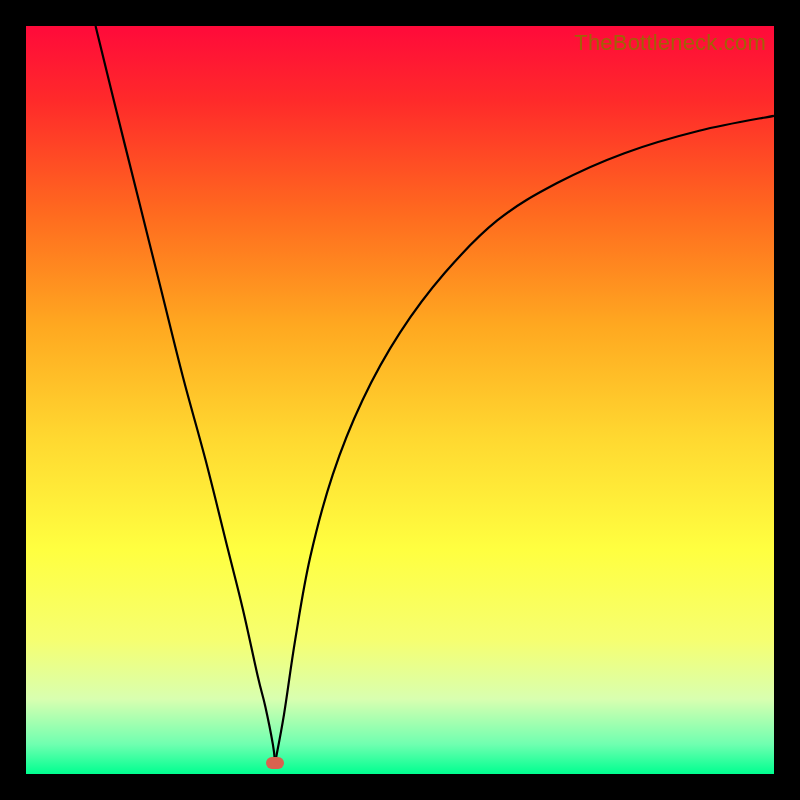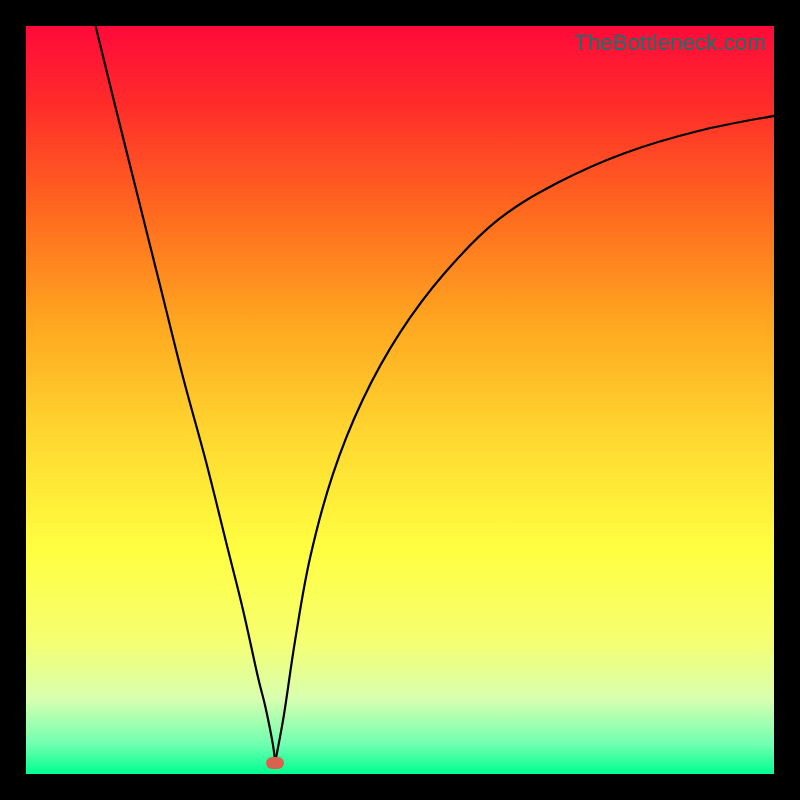--- a/index.html
+++ b/index.html
@@ -16,21 +16,21 @@
     left: 26px;
     top: 26px;
     width: 748px;
     height: 748px;
     background: #fff;
   }
   .watermark {
     position: absolute;
     top: 4px;
     right: 8px;
-    color: #0f766e;
+    color: #a16207;
     font-size: 22px;
     font-weight: 500;
     letter-spacing: 0.2px;
     z-index: 20;
   }
   svg {
     position: absolute;
     left: 0;
     top: 0;
     width: 748px;

